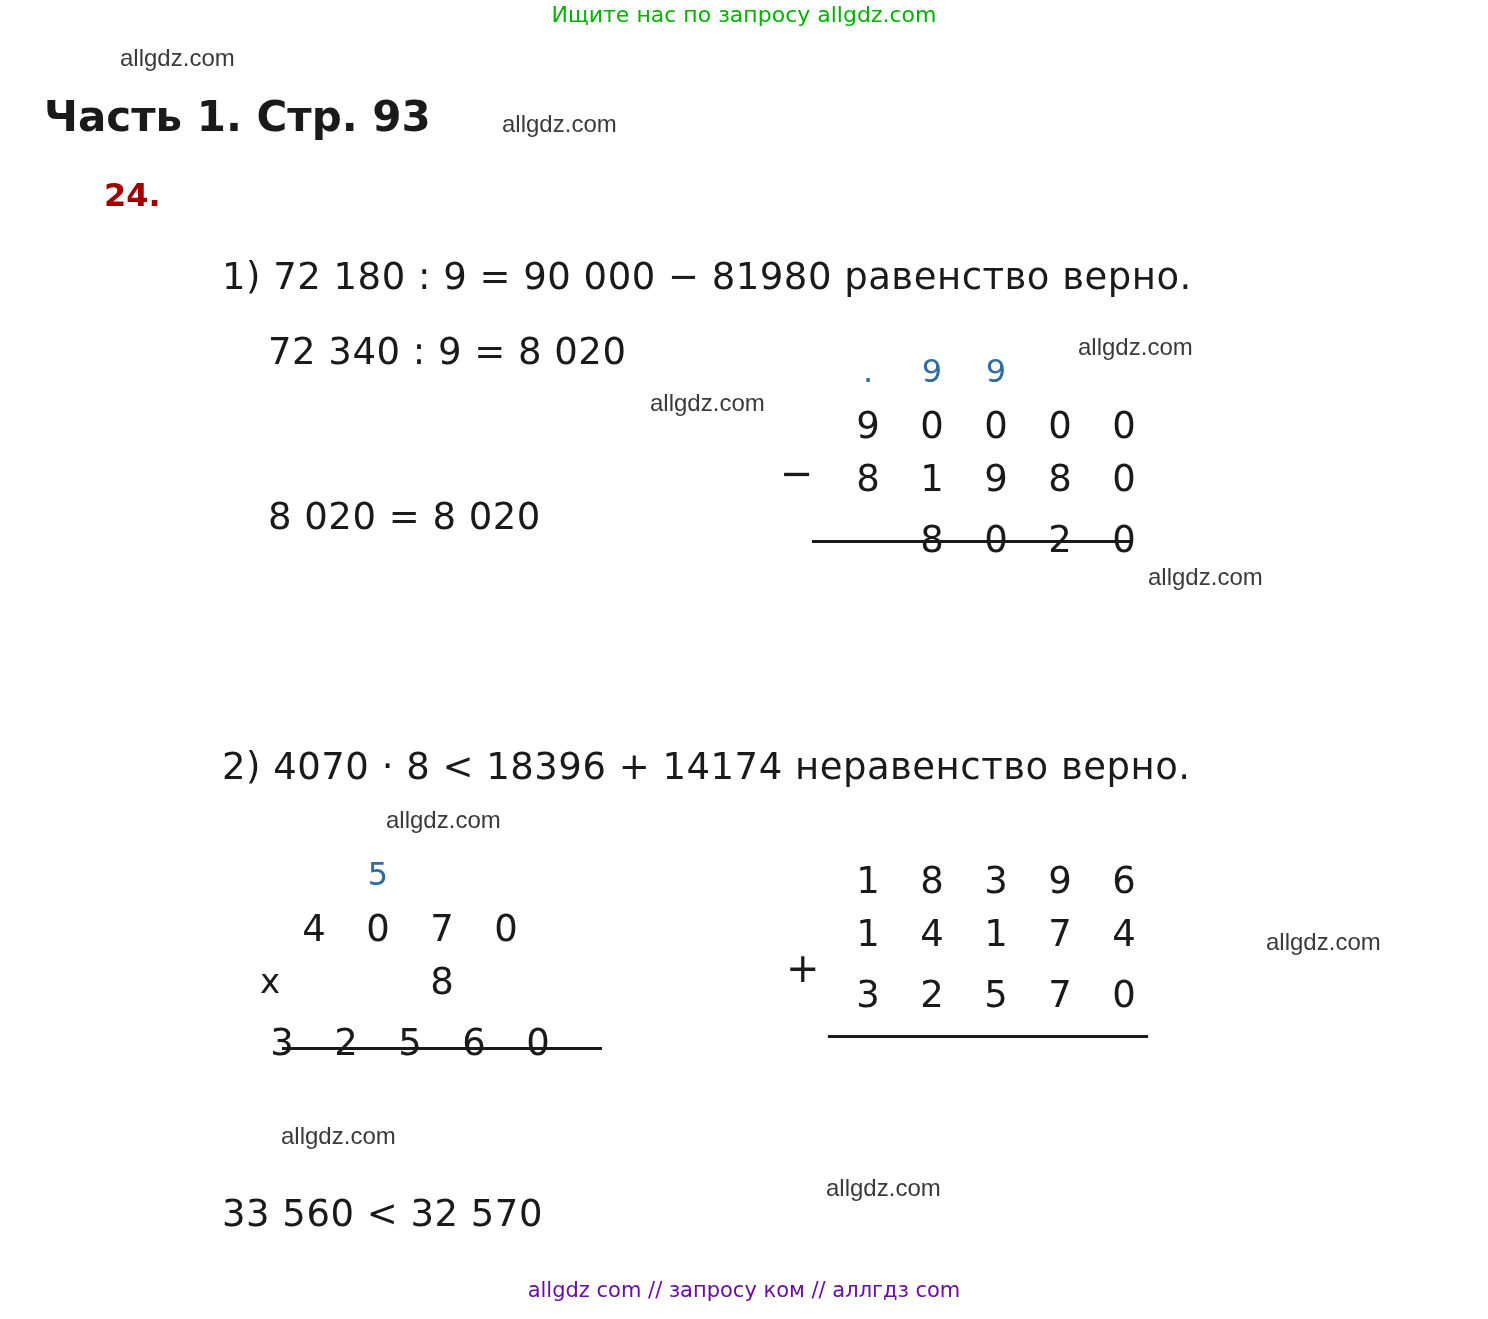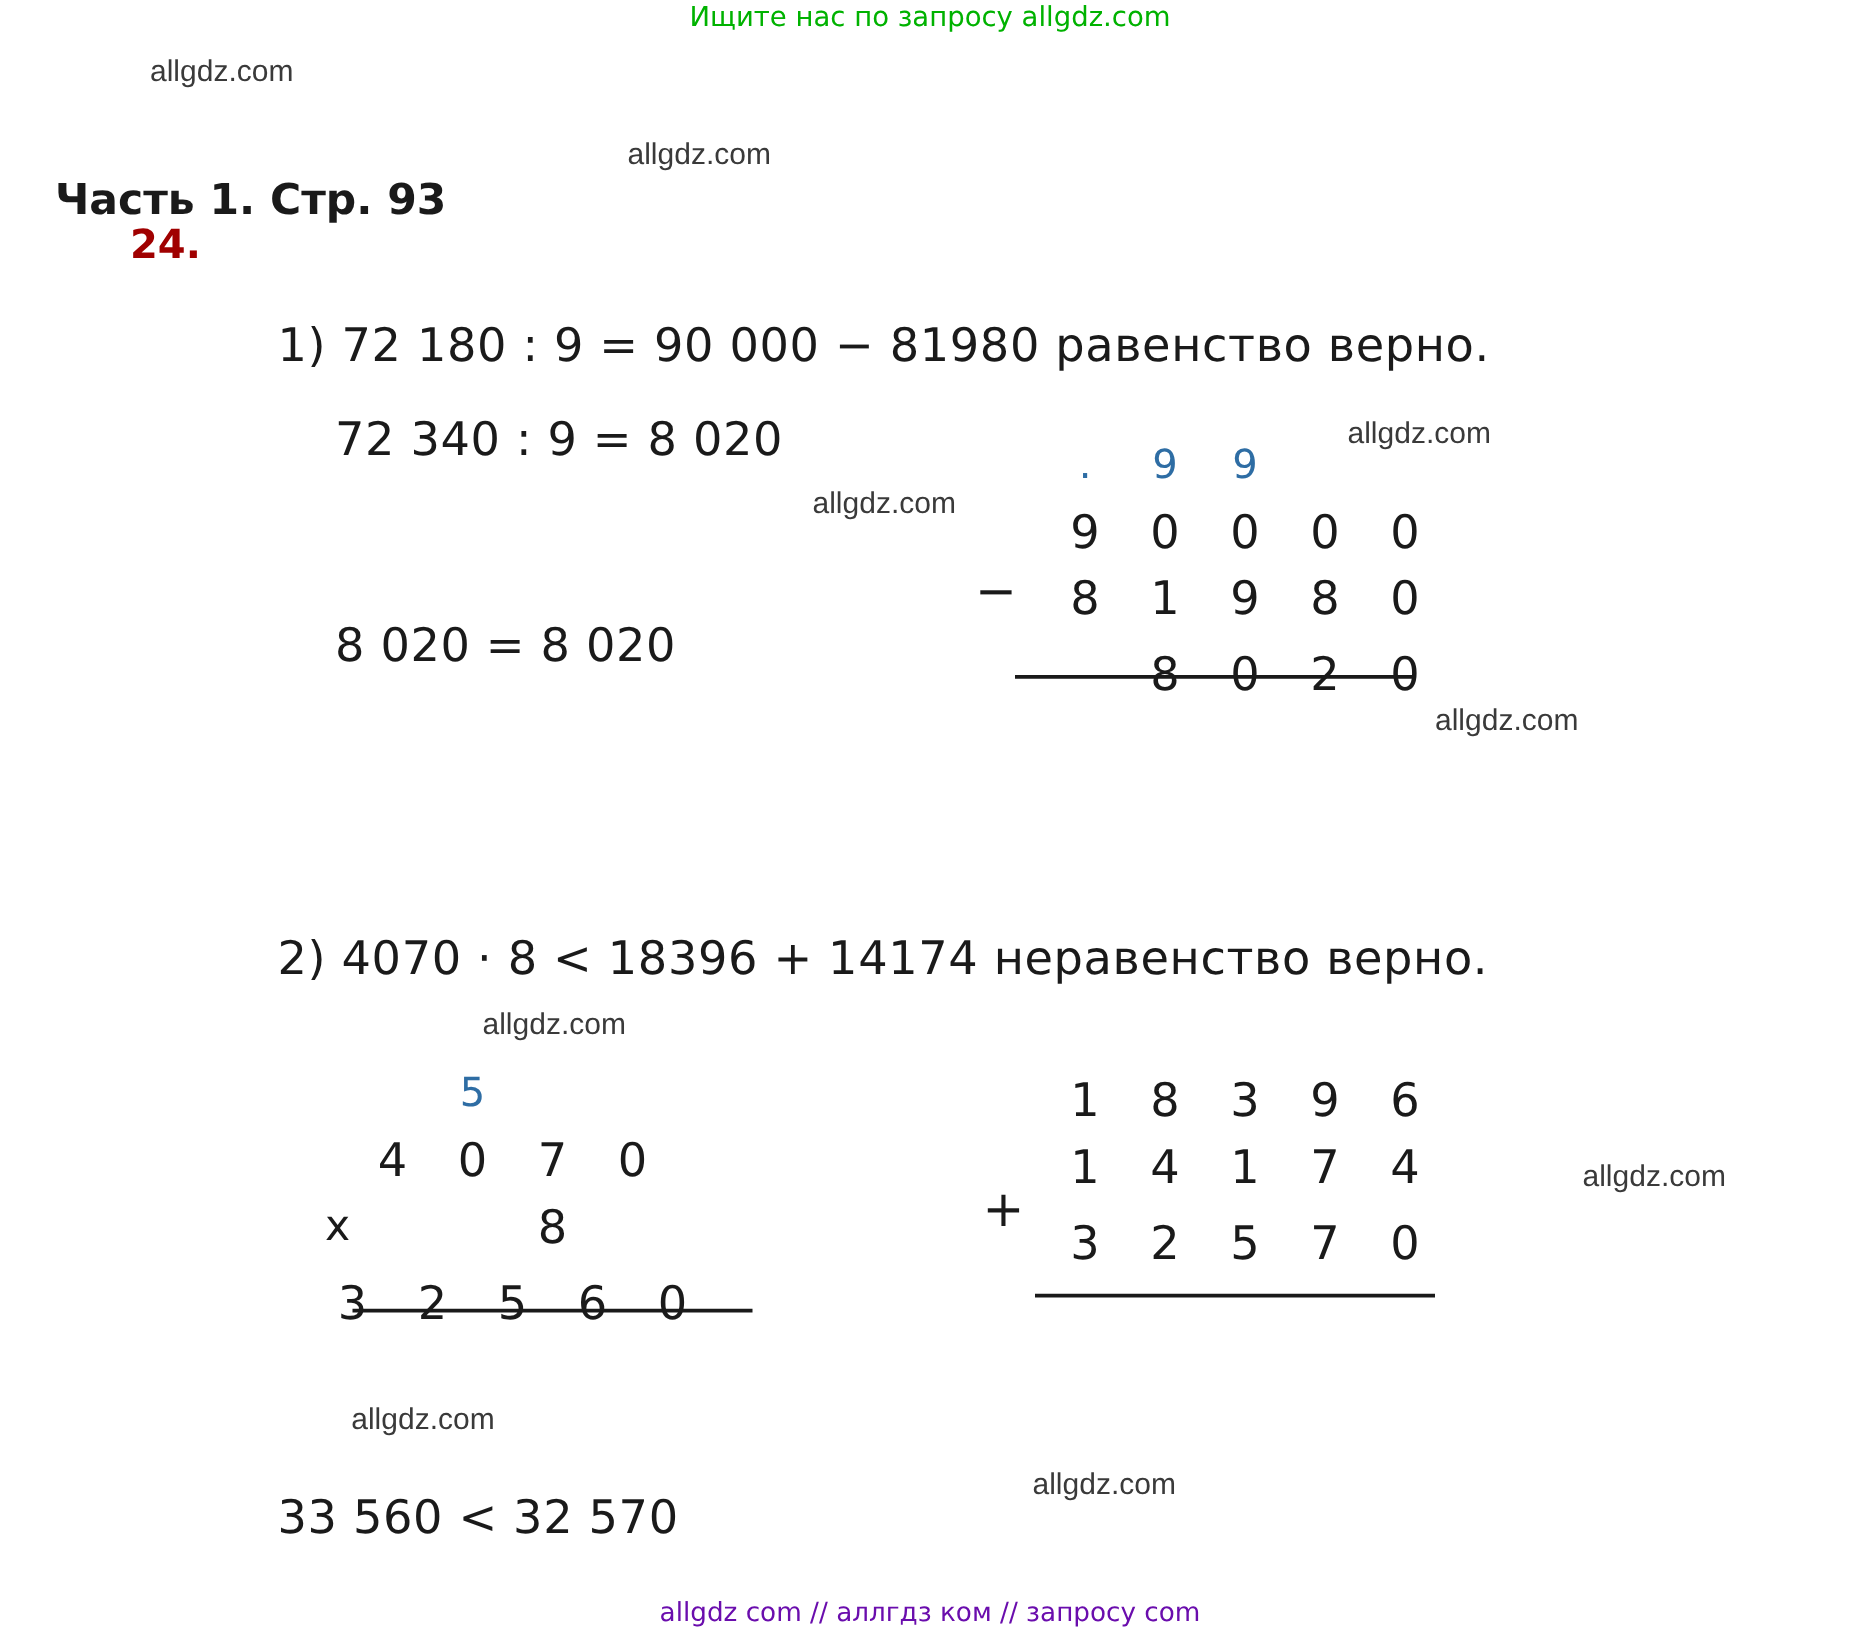--- a/index.html
+++ b/index.html
@@ -28,25 +28,24 @@
   }
   .wm {
     color: #3a3a3a;
     font-size: 24px;
     font-family: "Liberation Sans", sans-serif;
     white-space: nowrap;
   }
   .page-title {
     top: 92px;
     left: 44px;
-    font-size: 34px;
+    font-size: 42px;
     font-weight: bold;
     font-family: "DejaVu Sans", sans-serif;
     white-space: nowrap;
-    margin-top: 48px;
   }
   .task-num {
     top: 176px;
     left: 104px;
     font-size: 32px;
     font-weight: bold;
     color: #a00000;
     font-family: "DejaVu Sans", sans-serif;
   }
   .mathline {
@@ -221,13 +220,13 @@
     <span>3</span>
       <span>2</span>
       <span>5</span>
       <span>7</span>
       <span>0</span>
   </div>
   <div class="op-sign" style="top:100px;left:-34px;">+</div>
   <div class="rule" style="top:190px;left:8px;width:320px;"></div>
 </div>
 
-<div class="abs bottom-bar">allgdz com  //  аллгдз ком  //  запросу com</div>
+<div class="abs bottom-bar">allgdz com  //  запросу ком  //  аллгдз com</div>
 
 </body></html>

